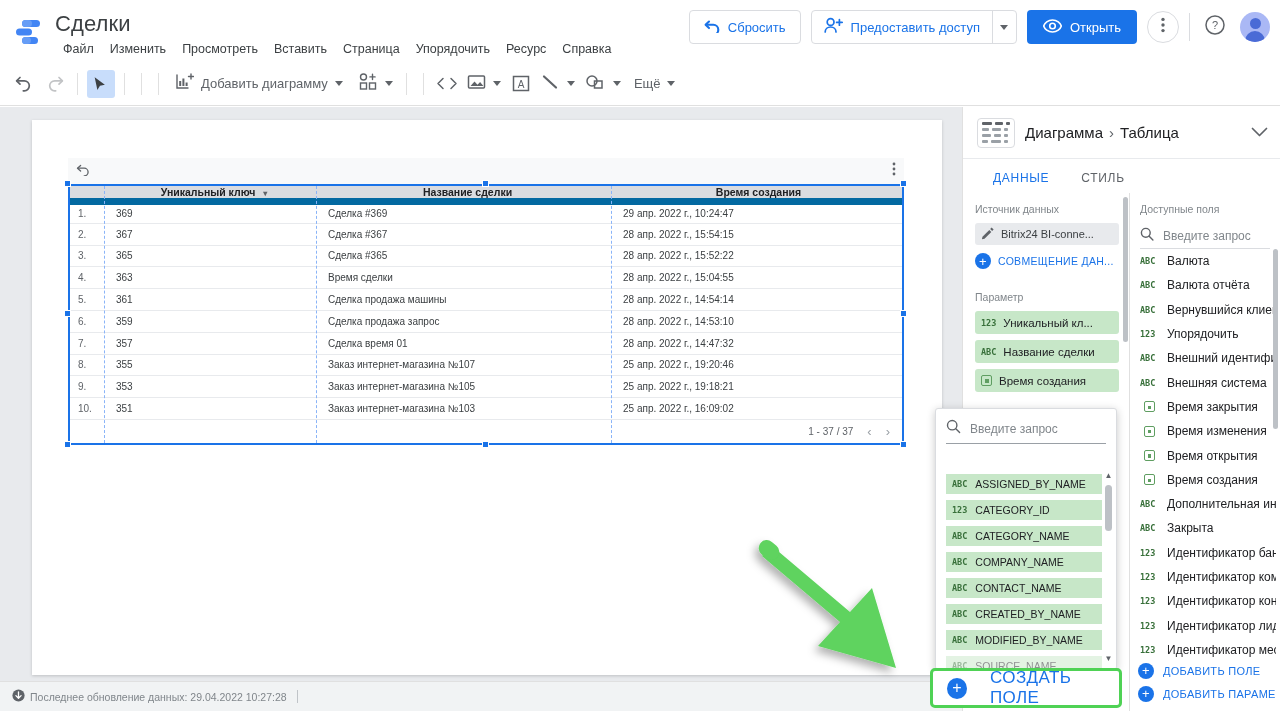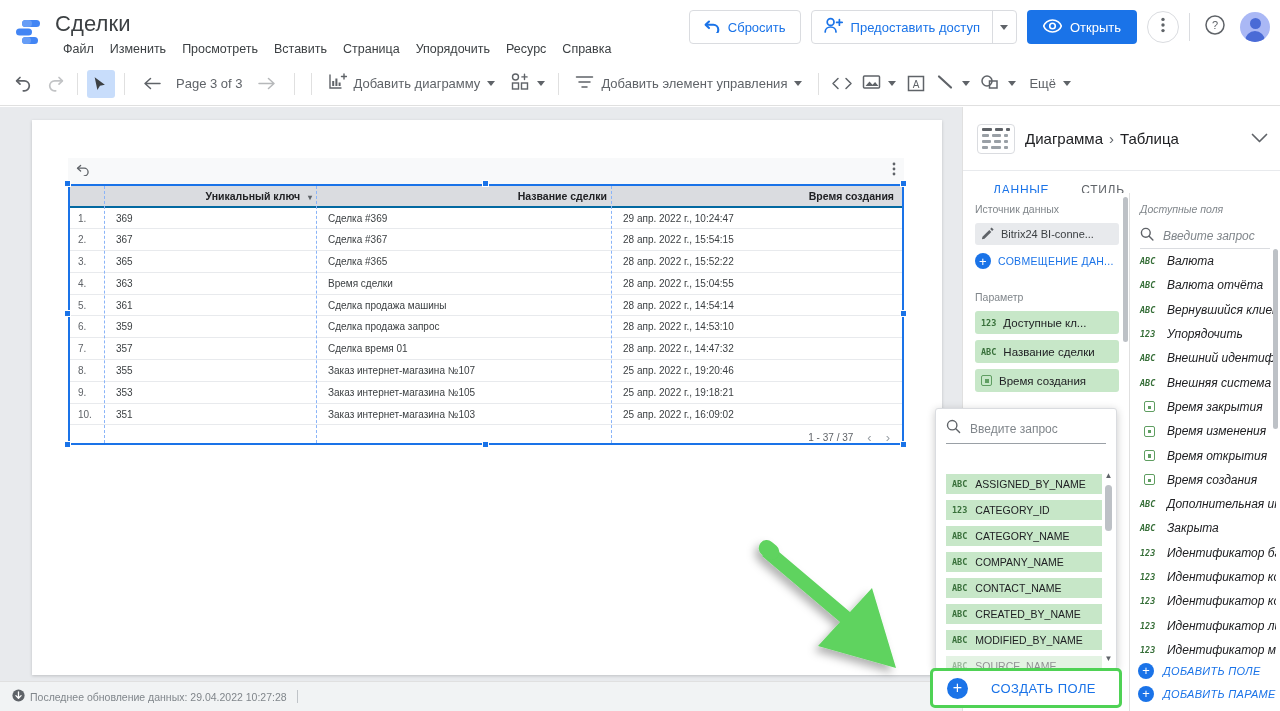--- a/index.html
+++ b/index.html
@@ -109,21 +109,21 @@
     background: #f8f9fa; display: flex; align-items: center;
     justify-content: space-between; padding: 0 8px;
   }
   .tbl-frame {
     position: absolute; left: 0; top: 26px; width: 100%; height: 261px;
     border: 2px solid #1a73e8; background: #fff;
   }
   .dtable { width: 100%; border-collapse: collapse; table-layout: fixed; }
   .dtable th {
     background: #dadce0; color: #202124; font-size: 10.5px; font-weight: bold;
-    text-align: right; height: 21px; padding: 0 8px; border-bottom: 2px solid #0369a1;
+    text-align: center; height: 15px; padding: 0 8px; border-bottom: 7px solid #0369a1;
   }
   .dtable td {
     font-size: 10px; color: #3c4043; height: 21.8px; padding: 0 8px;
     border-bottom: 1px solid #e8eaed; white-space: nowrap; overflow: hidden;
   }
   .dtable td.rownum { color: #5f6368; }
   .col-n { width: 38px; }
   .col-a { width: 212px; }
   .col-b { width: 295px; }
   .tbl-footer {
@@ -145,21 +145,21 @@
   }
   .status-text { font-size: 10.5px; color: #80868b; margin-left: 5px; }
   .status-sep { width:1px; height:13px; background:#c0c4c8; margin-left:10px; }
 
   
   .rpanel {
     position: absolute; top: 107px; right: 0; width: 318px; height: 604px;
     background: #fff; border-left: 1px solid #e0e0e0;
   }
   .rp-head {
-    height: 64px; display: flex; align-items: center; gap: 10px;
+    height: 52px; display: flex; align-items: center; gap: 10px;
     padding: 0 12px 0 14px; border-bottom: 1px solid #e8eaed;
   }
   .chart-thumb {
     width: 38px; height: 30px; border: 1px solid #dadce0; border-radius: 4px;
     display: flex; flex-direction: column; justify-content: center; gap: 3px; padding: 3px 4px;
   }
   .thumb-row { display: flex; gap: 3px; align-items: center; }
   .thumb-row i { display: block; height: 3px; background: #9aa0a6; border-radius: 1px; }
   .rp-title { font-size: 15px; color: #202124; display: flex; align-items: center; gap: 6px; }
   .rp-title .sep { color: #5f6368; }
@@ -174,21 +174,21 @@
   .rp-tab.sel { color: #1a73e8; }
   .rp-tab.sel::after {
     content:""; position: absolute; left: 0; right: 0; bottom: -1px; height: 3px; background: #1a73e8;
   }
 
   .rp-body { position: absolute; top: 86px; left: 0; right: 0; bottom: 0; display: flex; }
   .col-left {
     width: 167px; background: #fff; padding: 10px 10px 0 12px;
     border-right: 1px solid #e0e0e0; position: relative;
   }
-  .col-right { flex: 1; background: #fff; padding: 10px 0 0 8px; position: relative; font-style: italic; }
+  .col-right { flex: 1; background: #fff; padding: 10px 0 0 8px; position: relative; }
   .sec-label { font-size: 10.5px; color: #80868b; margin-bottom: 8px; }
   .src-chip {
     display: flex; align-items: center; gap: 7px; height: 22px;
     background: #e8eaed; border-radius: 3px; padding: 0 6px; font-size: 11px; color: #3c4043;
     white-space: nowrap; overflow: hidden; margin-bottom: 8px;
   }
   .blend-link {
     display: flex; align-items: center; gap: 7px; font-size: 10.5px;
     color: #1a73e8; font-weight: 500; letter-spacing: .3px; white-space: nowrap; overflow: hidden;
   }
@@ -261,21 +261,21 @@
     background: #bdc1c6; border-radius: 4px;
   }
   .sb-arrow { position: absolute; left: 0; width: 9px; text-align: center; color: #5f6368; font-size: 8px; }
 
   
   .create-field-wrap {
     position: absolute; left: 930px; top: 668px; width: 192px; height: 40px;
     border: 3px solid #4fd255; border-radius: 5px; background: #fff; z-index: 30;
     display: flex; align-items: center; padding-left: 14px; gap: 11px;
   }
-  .create-field-label { font-size: 13px; font-weight: 500; color: #1a73e8; letter-spacing: .4px; margin-left: 12px; }
+  .create-field-label { font-size: 17px; font-weight: 500; color: #1a73e8; letter-spacing: .4px; margin-left: 12px; }
   .plus-blue-lg {
     width: 21px; height: 21px; border-radius: 50%; background: #1a73e8; color: #fff;
     display: flex; align-items: center; justify-content: center; font-size: 16px; line-height: 1;
   }
 
   .arrow-anno { position: absolute; left: 700px; top: 520px; z-index: 25; pointer-events: none; }
 </style>
 </head>
 <body>
 
@@ -387,33 +387,20 @@
         <path d="M16.8 5.8H9.7a5 5 0 0 0 0 10h1" stroke="#5f6368" stroke-width="1.7" fill="none" stroke-linecap="round"></path>
       </svg>
     </div>
     <div class="tb-sep"></div>
     <div class="tb-icon active">
       <svg width="15" height="17" viewBox="0 0 15 17">
         <path d="M2 1.2v13l3.4-3.5h5z" fill="#3c4043" transform="rotate(-12 6 8)"></path>
       </svg>
     </div>
     <div class="tb-sep"></div>
-    <div class="tb-page">
-      <span class="tb-icon">
-        <svg width="19" height="15" viewBox="0 0 19 15">
-          <path d="M7.5 2.5L2 7.5l5.5 5M2.4 7.5H17" stroke="#5f6368" stroke-width="1.5" fill="none" stroke-linecap="round" stroke-linejoin="round"></path>
-        </svg>
-      </span>
-      <span>Page 3 of 3</span>
-      <span class="tb-icon" style="opacity:.45">
-        <svg width="19" height="15" viewBox="0 0 19 15">
-          <path d="M11.5 2.5L17 7.5l-5.5 5M16.6 7.5H2" stroke="#5f6368" stroke-width="1.5" fill="none" stroke-linecap="round" stroke-linejoin="round"></path>
-        </svg>
-      </span>
-    </div>
     <div class="tb-sep"></div>
 
     <div class="tb-sep"></div>
 
     <div class="tb-btn">
       <span>
         <svg width="19" height="18" viewBox="0 0 19 18">
           <path d="M2 2v13h11" stroke="#5f6368" stroke-width="1.4" fill="none" stroke-linecap="round"></path>
           <rect x="4.2" y="8" width="2" height="5" fill="#5f6368"></rect>
           <rect x="7.4" y="5.5" width="2" height="7.5" fill="#5f6368"></rect>
@@ -432,29 +419,20 @@
           <path d="M13.5 1.2v5.3M10.9 3.9h5.2" stroke="#5f6368" stroke-width="1.4" stroke-linecap="round"></path>
           <rect x="1.5" y="10" width="6" height="6" fill="none" stroke="#5f6368" stroke-width="1.4"></rect>
           <rect x="10.5" y="10" width="6" height="6" fill="none" stroke="#5f6368" stroke-width="1.4"></rect>
         </svg>
       </span>
       <span class="caret-down"></span>
     </div>
 
     <div class="tb-sep"></div>
 
-    <div class="tb-btn">
-      <span>
-        <svg width="19" height="16" viewBox="0 0 19 16">
-          <path d="M1.5 3h16M4 8h11M7 13h5" stroke="#5f6368" stroke-width="1.5" stroke-linecap="round"></path>
-        </svg>
-      </span>
-      <span>Добавить элемент управления</span>
-      <span class="caret-down"></span>
-    </div>
 
     <div class="tb-sep"></div>
 
     <div class="tb-icon">
       <svg width="22" height="15" viewBox="0 0 22 15">
         <path d="M7 2.5L2 7.5l5 5M15 2.5l5 5-5 5" stroke="#5f6368" stroke-width="1.5" fill="none" stroke-linecap="round" stroke-linejoin="round"></path>
       </svg>
     </div>
     <div class="tb-btn" style="padding:0 4px">
       <span>
@@ -683,21 +661,21 @@
         </div>
         <div class="blend-link">
           <span class="plus-blue">+</span>
           <span>СОВМЕЩЕНИЕ ДАН...</span>
         </div>
 
         <div class="sec-label" style="margin-top:22px">Параметр</div>
 
         <div class="field-chip">
           <span class="ftag">123</span>
-          <span>Доступные кл...</span>
+          <span>Уникальный кл...</span>
         </div>
         <div class="field-chip">
           <span class="ftag">ABC</span>
           <span>Название сделки</span>
         </div>
         <div class="field-chip">
           <span class="cal-icon"></span>
           <span>Время создания</span>
         </div>
 

